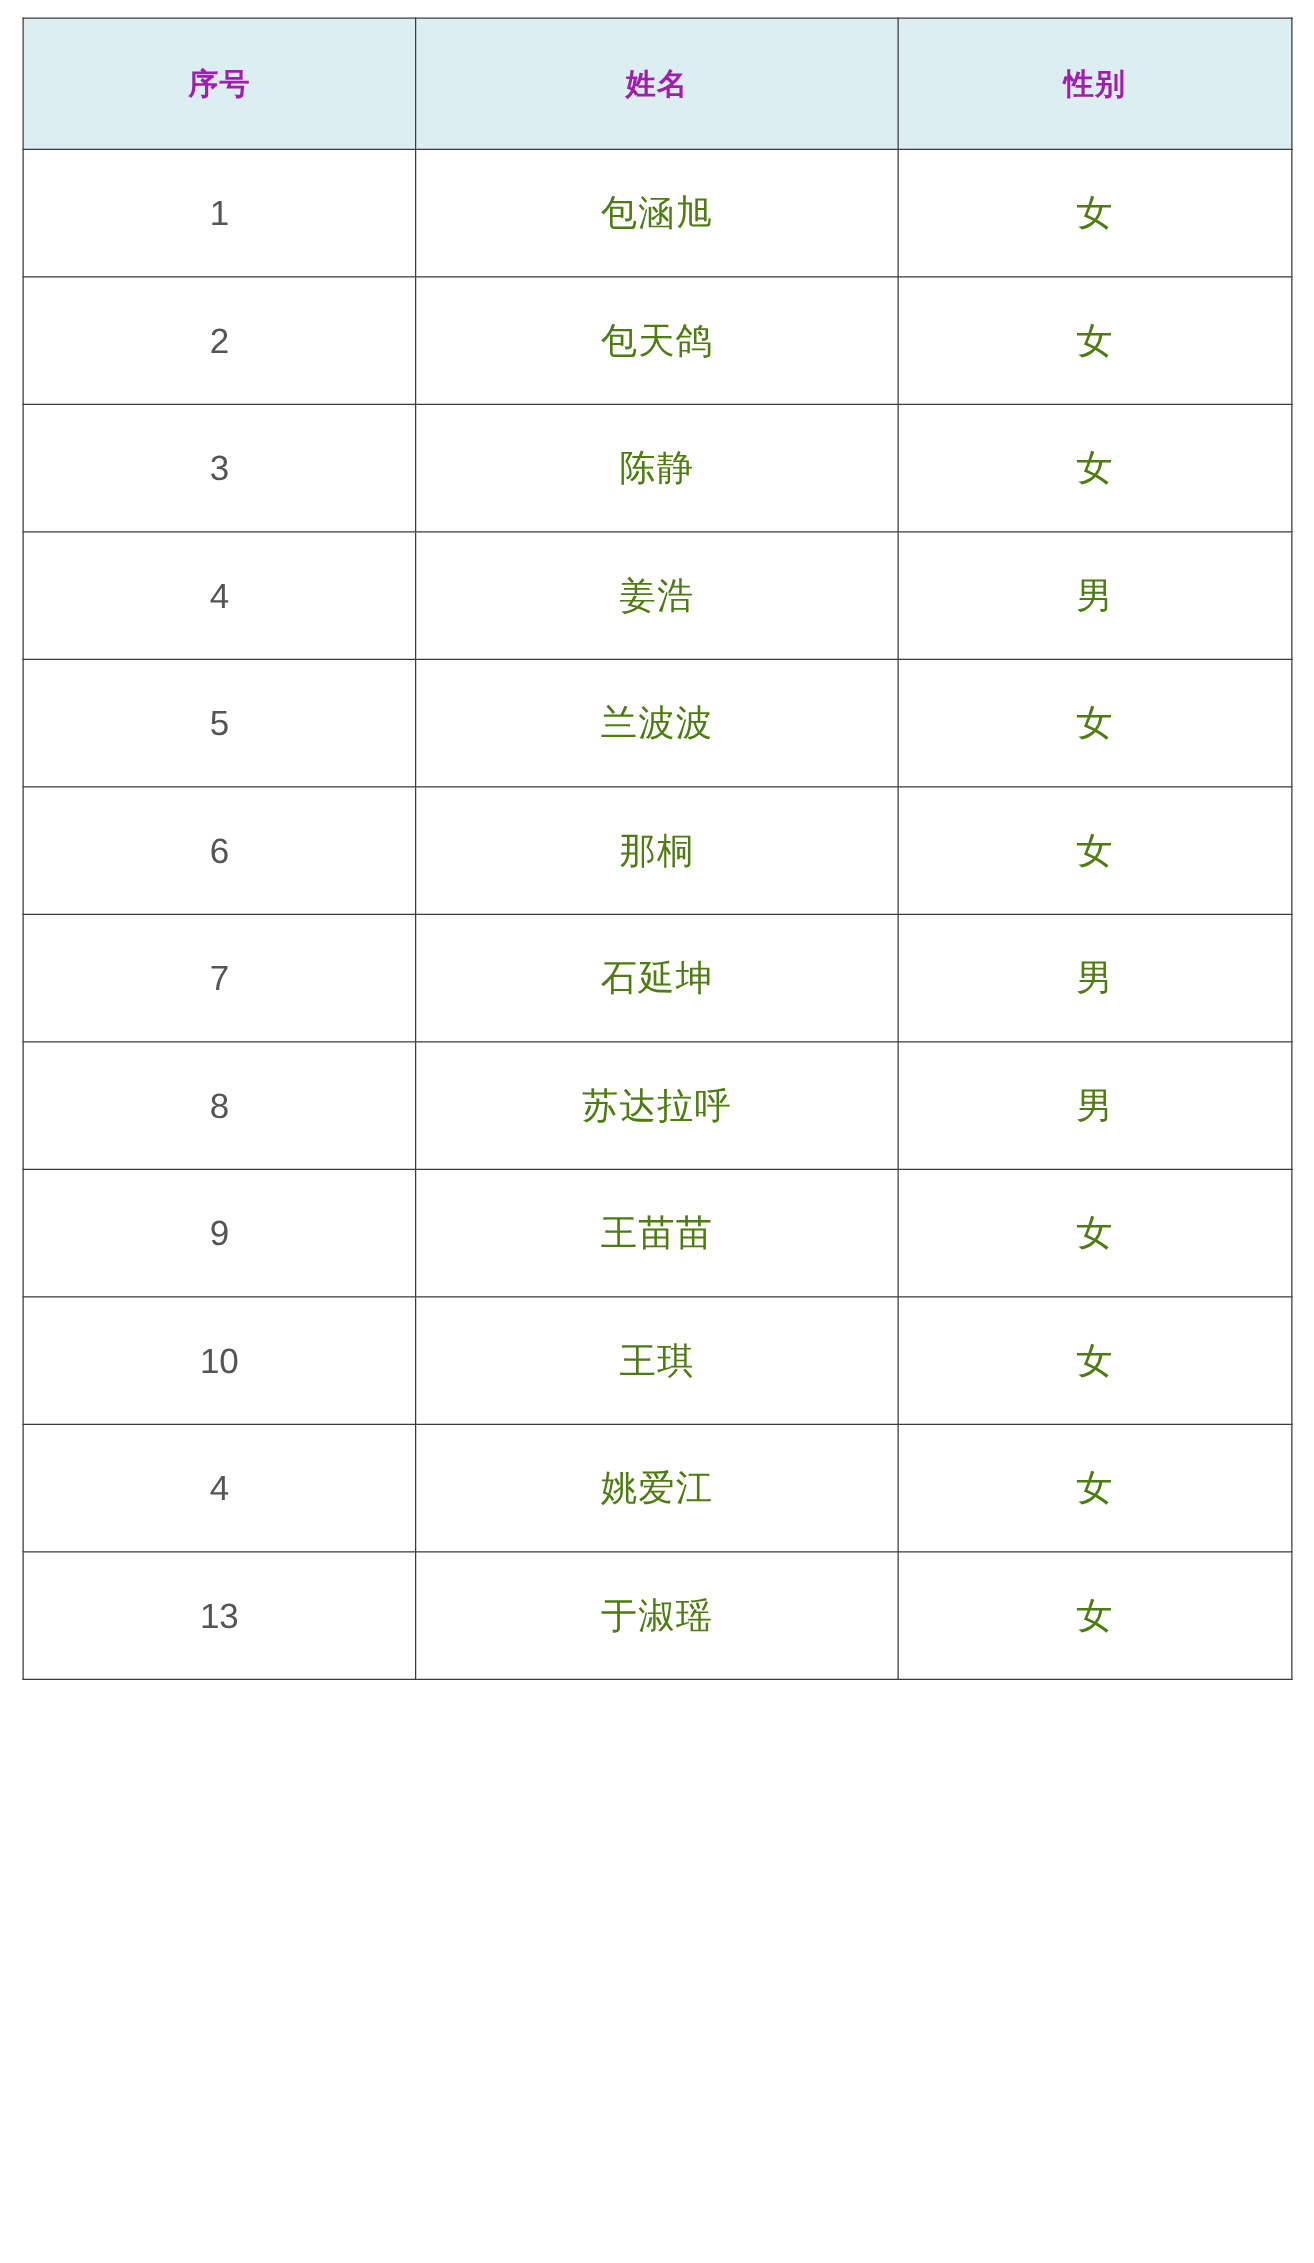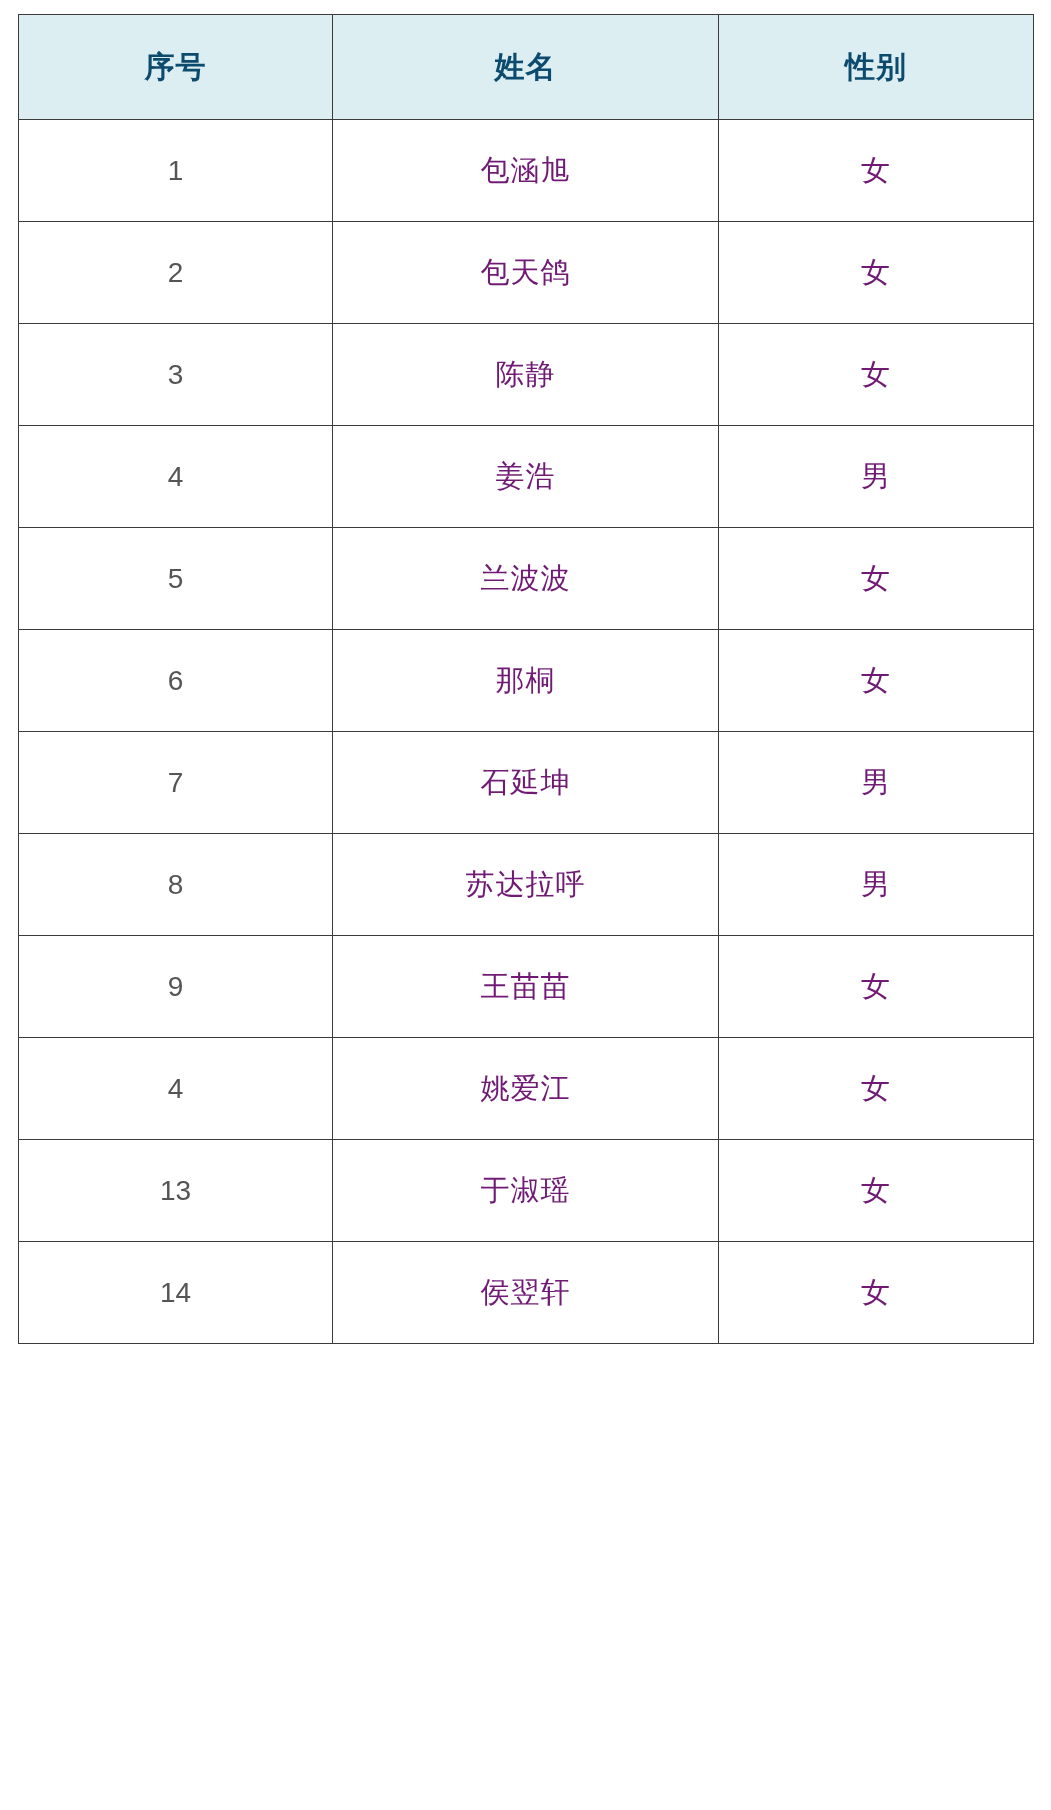--- a/index.html
+++ b/index.html
@@ -31,30 +31,30 @@
   table.roster th,
   table.roster td {
     border: 1px solid #3b3b3b;
     text-align: center;
     vertical-align: middle;
     padding: 0;
   }
   table.roster thead th {
     background: #ddeef2;
     height: 104px;
-    font-size: 30px;
+    font-size: 24px;
     font-weight: bold;
-    color: #0c4a6e;
+    color: #a21caf;
     letter-spacing: 1px;
   }
   table.roster tbody td {
     height: 101px;
     font-size: 29px;
     font-weight: 400;
-    color: #701a75;
+    color: #4d7c0f;
     background: #ffffff;
   }
   table.roster tbody td.idx {
     font-size: 28px;
     color: #555555;
   }
   table.roster tbody td.nm {
     letter-spacing: 1px;
   }
   table.roster tbody td.gd {
@@ -118,29 +118,29 @@
         <td class="idx">8</td>
         <td class="nm">苏达拉呼</td>
         <td class="gd">男</td>
       </tr>
       <tr>
         <td class="idx">9</td>
         <td class="nm">王苗苗</td>
         <td class="gd">女</td>
       </tr>
       <tr>
+        <td class="idx">10</td>
+        <td class="nm">王琪</td>
+        <td class="gd">女</td>
+      </tr>
+      <tr>
         <td class="idx">4</td>
         <td class="nm">姚爱江</td>
         <td class="gd">女</td>
       </tr>
       <tr>
         <td class="idx">13</td>
         <td class="nm">于淑瑶</td>
         <td class="gd">女</td>
       </tr>
-      <tr>
-        <td class="idx">14</td>
-        <td class="nm">侯翌轩</td>
-        <td class="gd">女</td>
-      </tr>
     </tbody>
   </table>
 </div>
 
 </body></html>

